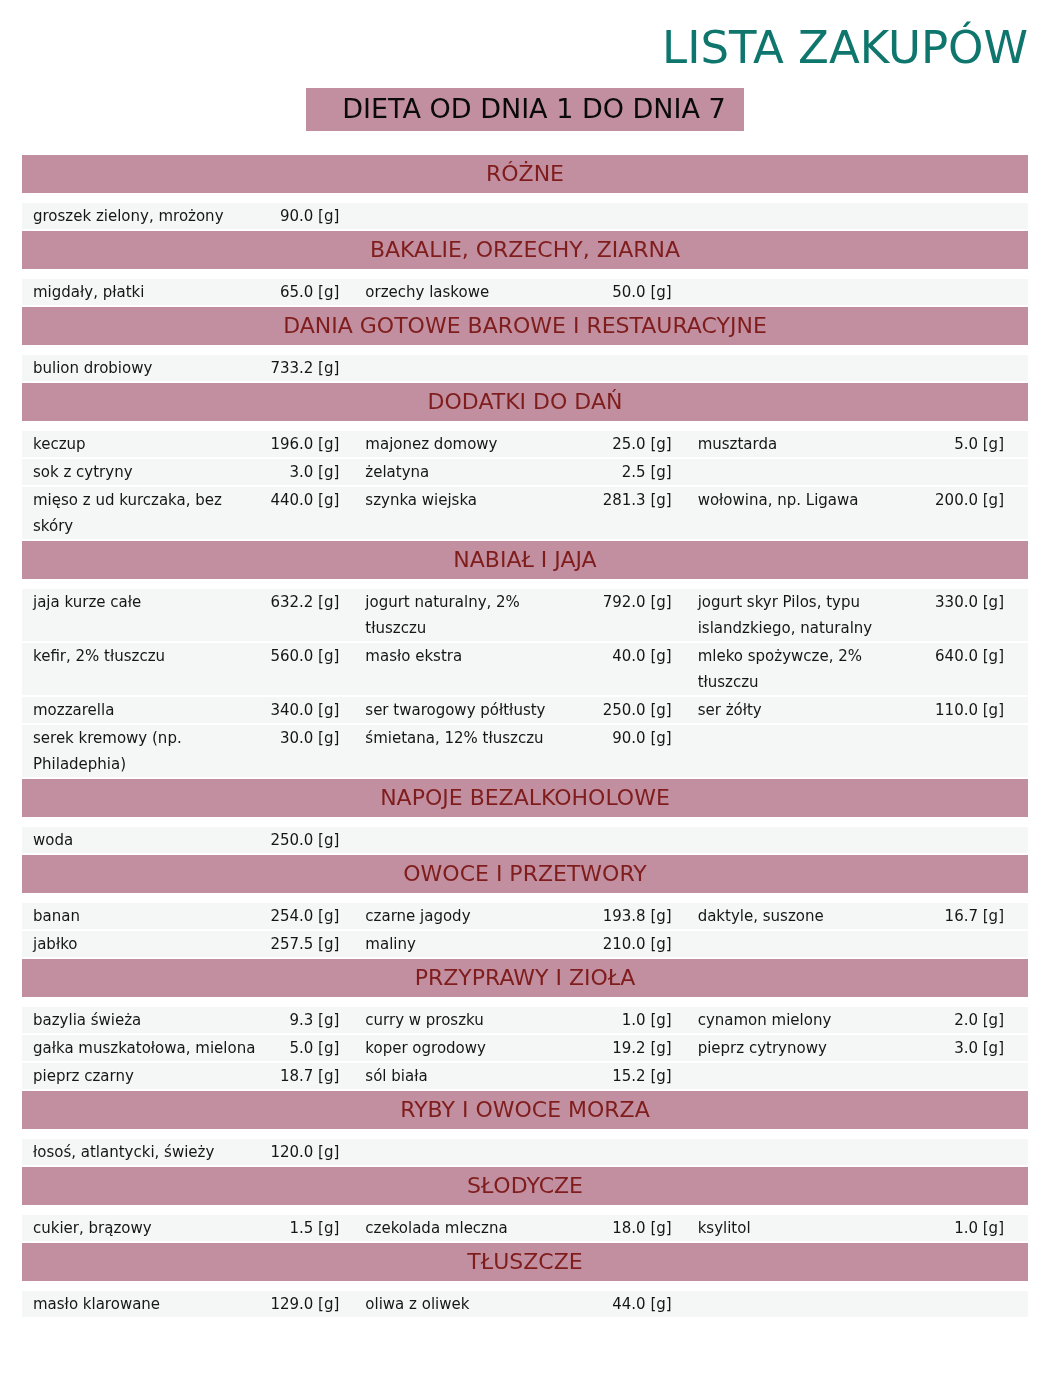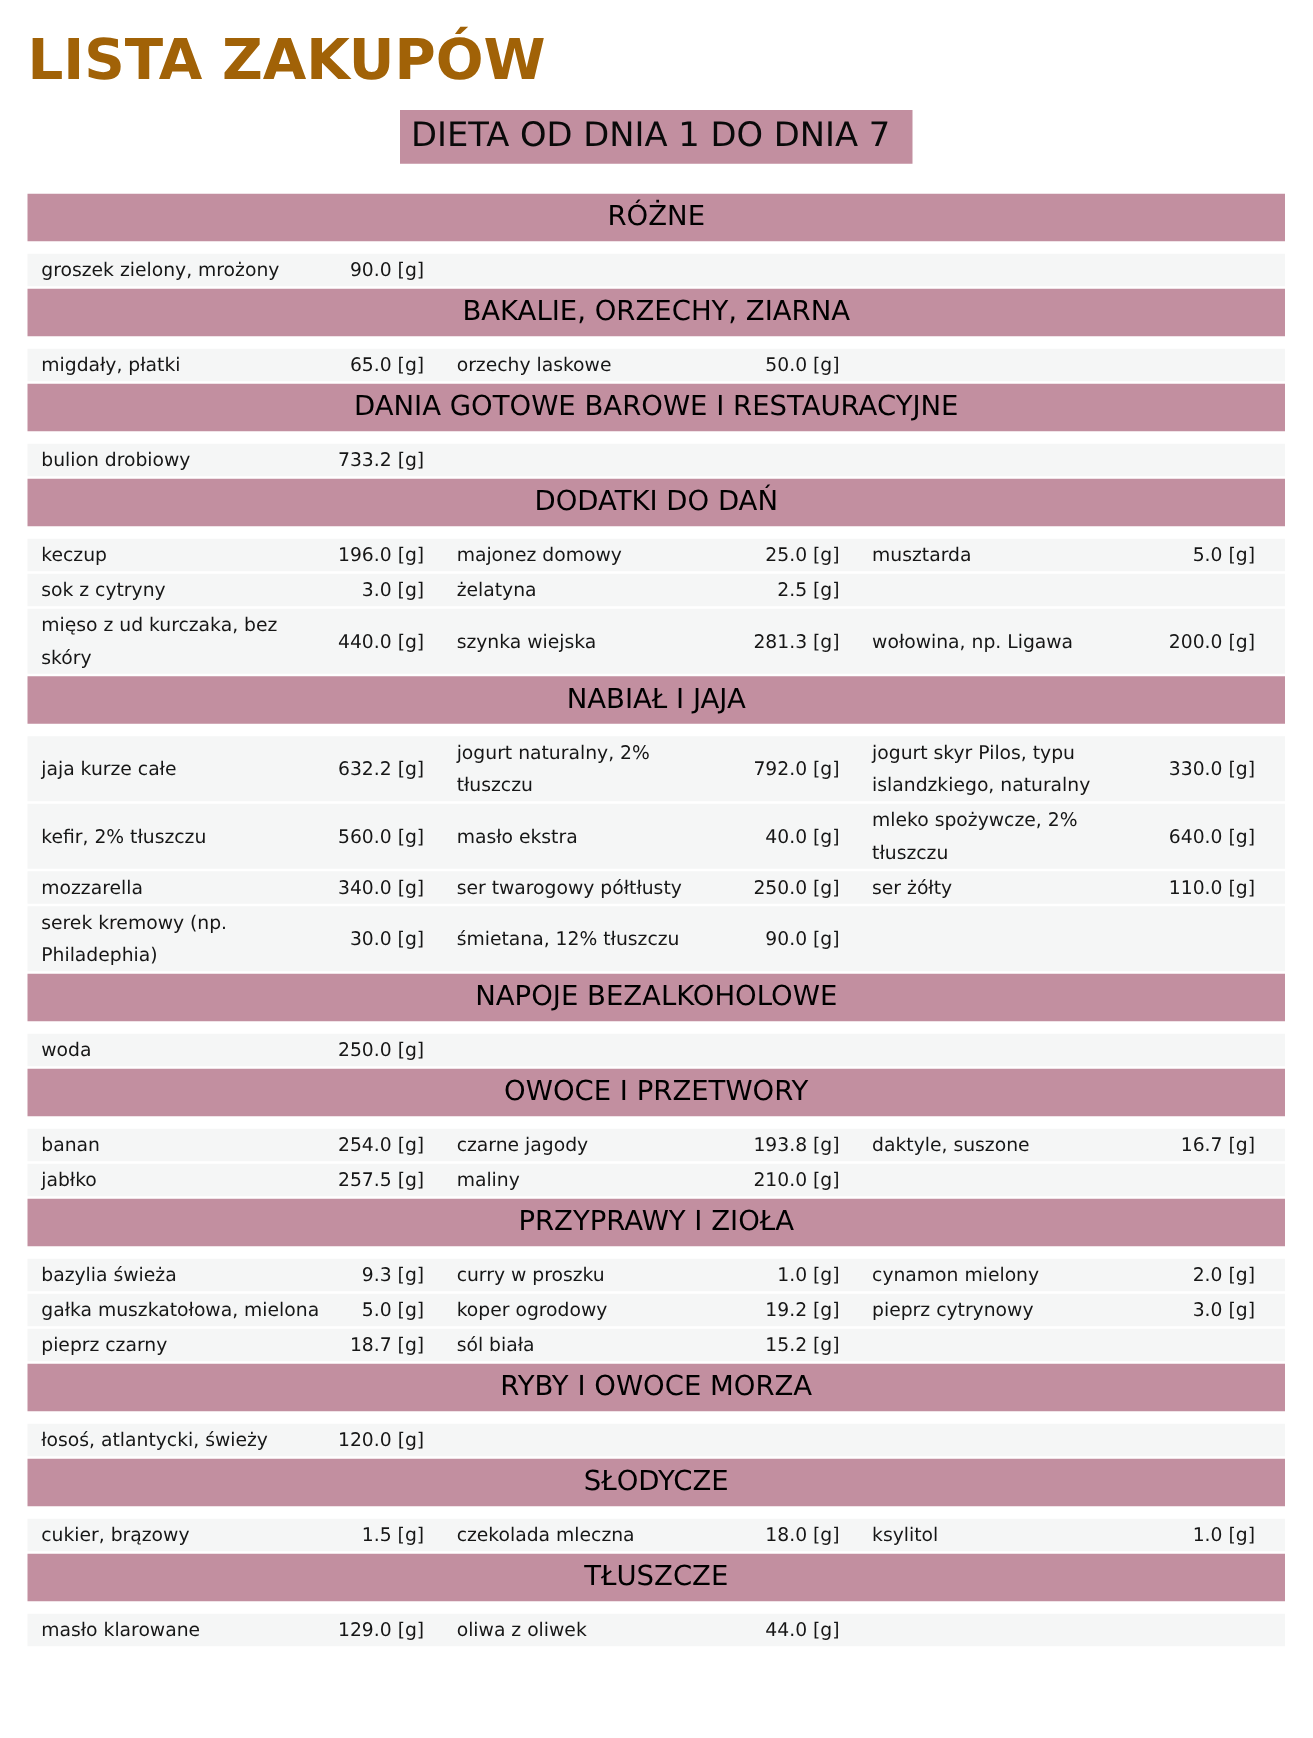--- a/index.html
+++ b/index.html
@@ -15,62 +15,62 @@
     min-height:1390px;
     background:#ffffff;
     color:var(--text);
     font-family:"DejaVu Sans","Liberation Sans",sans-serif;
   }
   .page{
     padding:22px 22px 30px 22px;
   }
   .title{
     margin:0 0 14px 0;
-    text-align:left;
+    text-align:right;
     font-size:45px;
-    font-weight:bold;
+    font-weight:normal;
     letter-spacing:0px;
     line-height:1.15;
-    color:#a16207;
+    color:#0f766e;
   }
   .subtitle-wrap{
     text-align:center;
     margin:0 0 24px 0;
   }
   .subtitle{
     display:inline-block;
     background:var(--accent);
-    padding:5px 18px 6px 9px;
+    padding:5px 18px 6px 36px;
     font-size:27px;
     line-height:1.2;
     color:#0a0a0a;
   }
   .section{ margin-bottom:2px; }
   .section-header{
     height:38px;
     line-height:38px;
     background:var(--accent);
     text-align:center;
     font-size:22px;
-    color:#000000;
+    color:#7f1d1d;
     margin-bottom:10px;
   }
   .row{
     display:grid;
     grid-template-columns:1fr 1fr 1fr;
     column-gap:26px;
     background:var(--row-bg);
     padding:0 24px 0 11px;
     margin-bottom:2px;
     min-height:26px;
   }
   .cell{
     display:flex;
     justify-content:space-between;
-    align-items:center;
+    align-items:flex-start;
     gap:28px;
     font-size:15px;
     line-height:26px;
   }
   .item-name{ text-align:left; }
   .item-amount{ white-space:nowrap; text-align:right; }
 </style>
 </head>
 <body>
 

